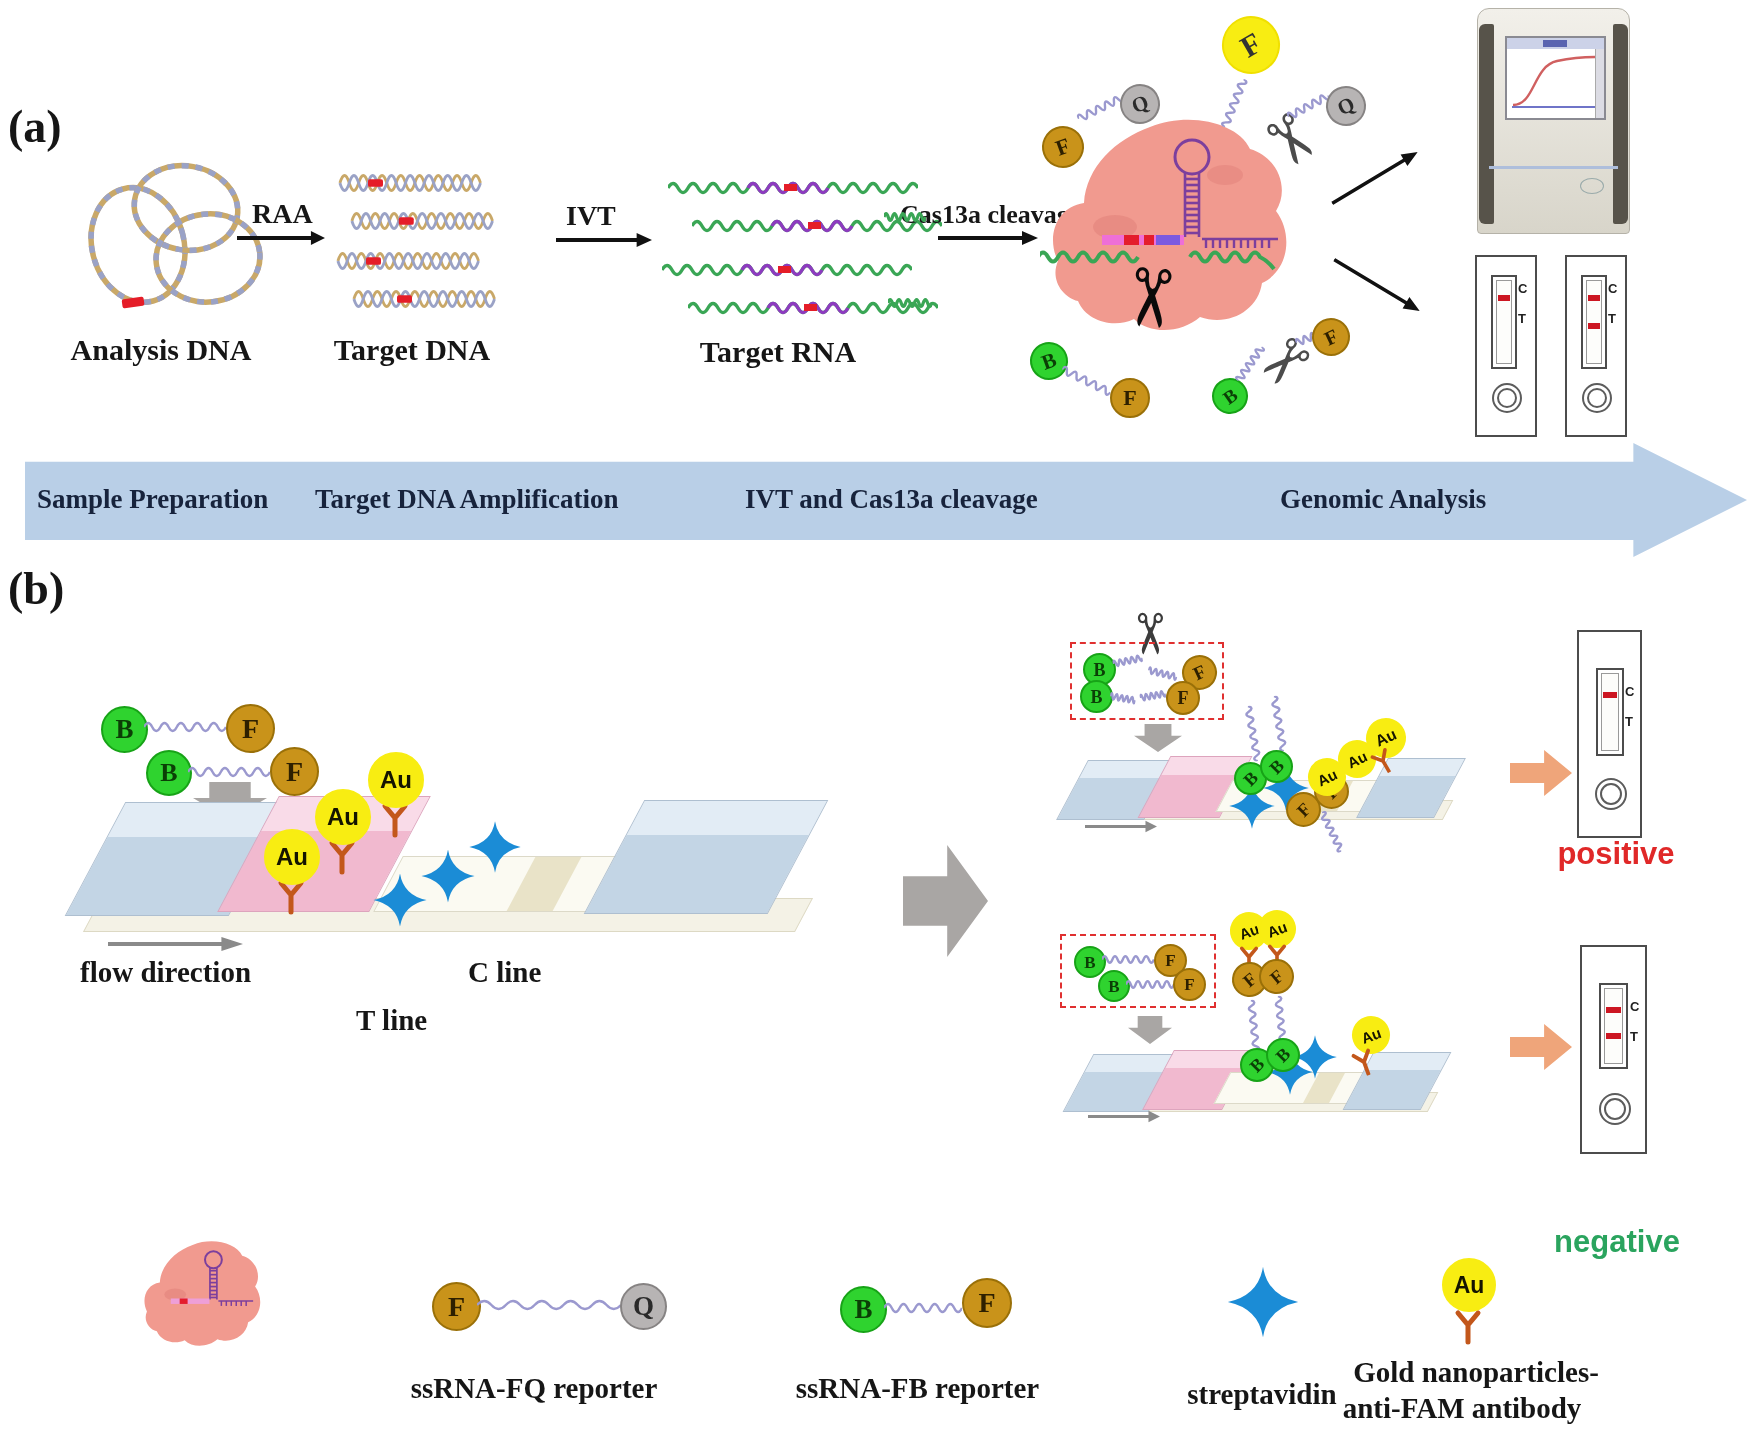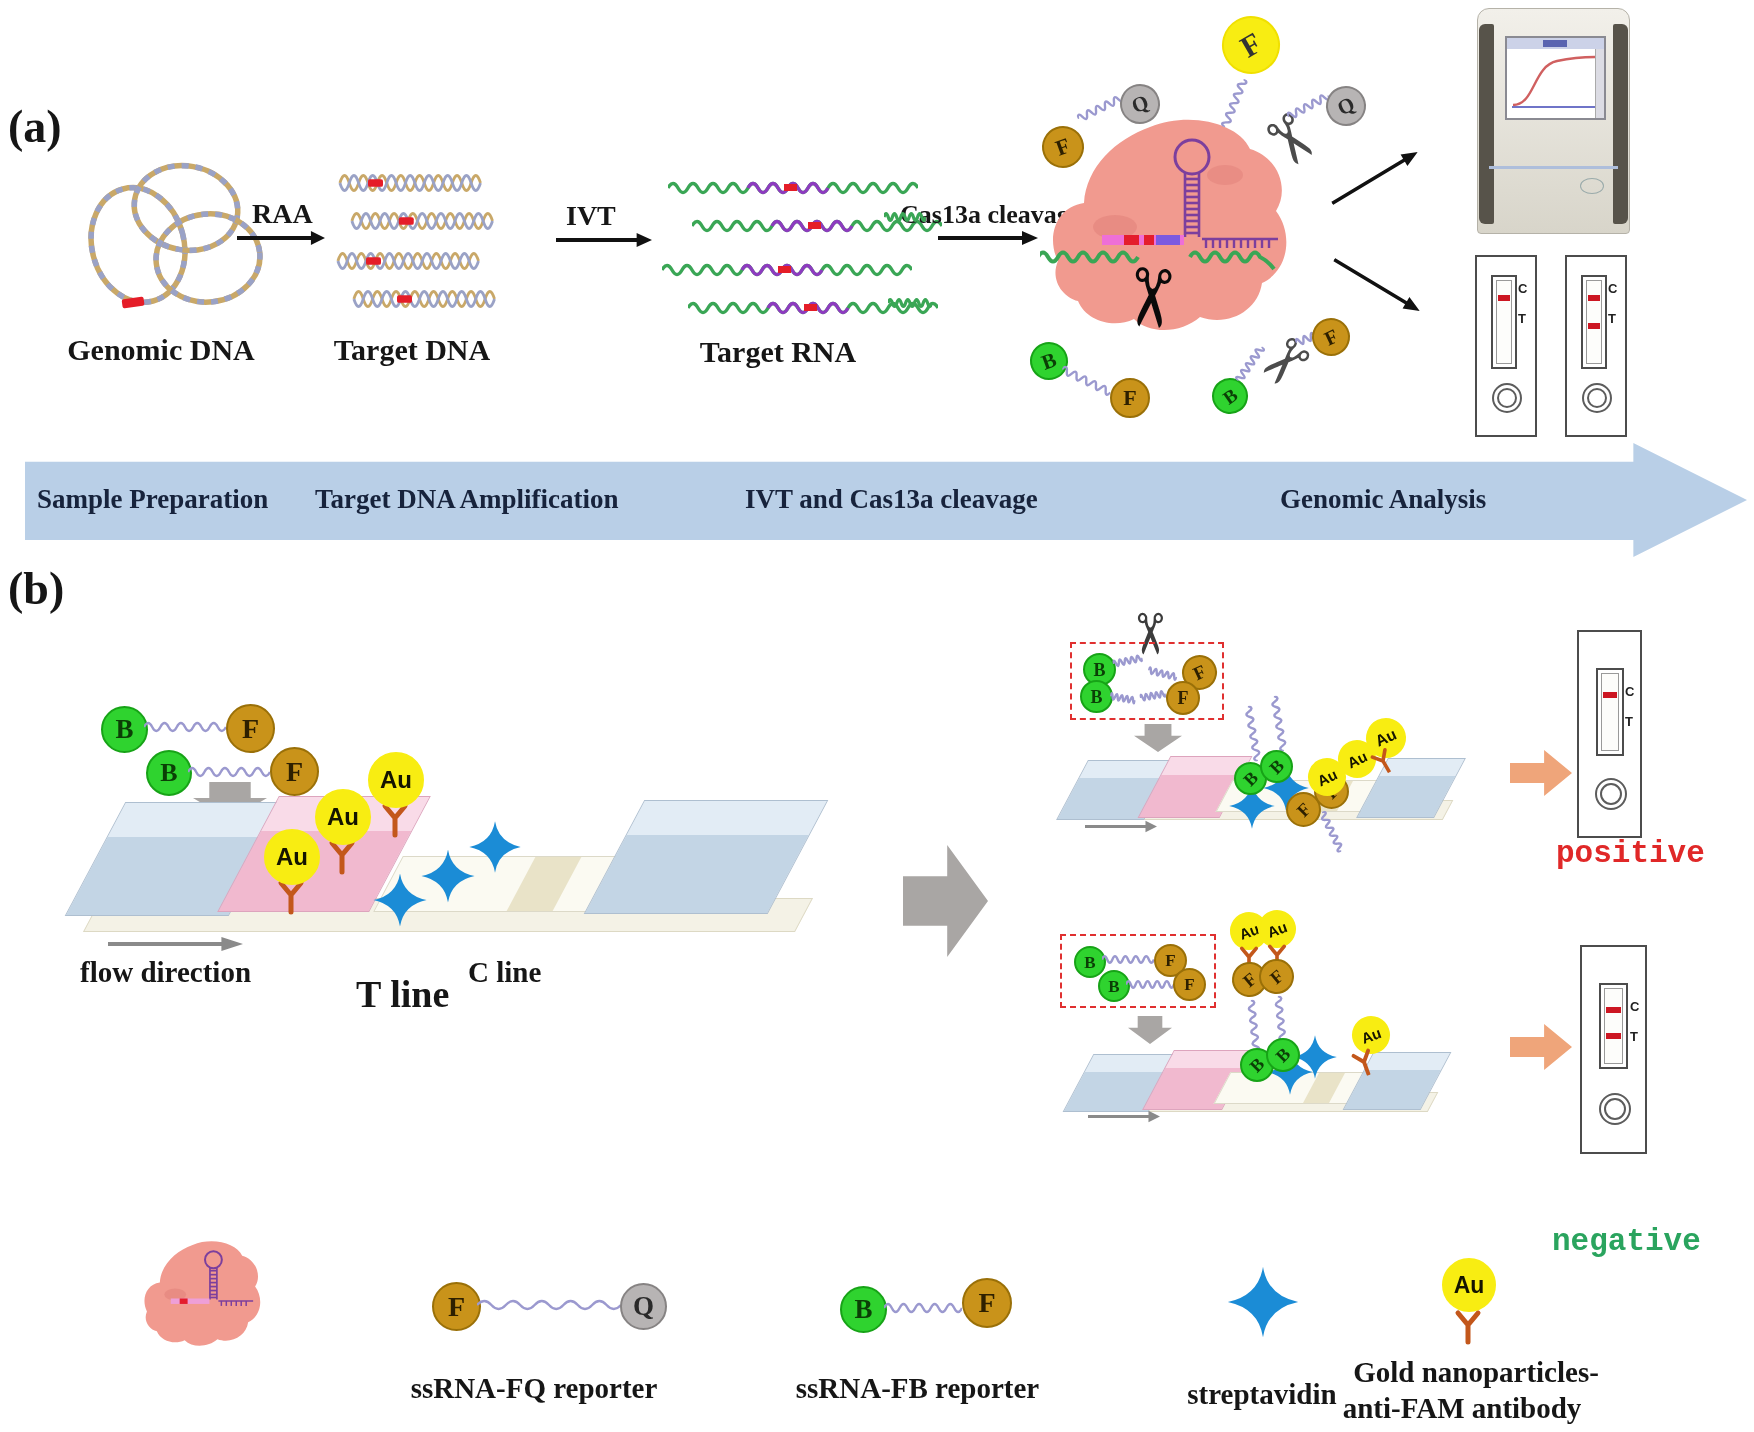--- a/index.html
+++ b/index.html
@@ -1,20 +1,20 @@
 <!DOCTYPE html>
 <html><head>
 <meta charset="utf-8">
 <style>
   html,body{margin:0;padding:0;background:#fff}
   #stage{position:relative;width:1754px;height:1432px;background:#fff;overflow:hidden;
          font-family:"Liberation Serif",serif}
   .abs{position:absolute}
   .serif{font-family:"Liberation Serif",serif;font-weight:700;color:#161616;white-space:nowrap}
-  .sans{font-family:Liberation Mono, monospace}
+  .sans{font-family:Liberation Sans, sans-serif}
   .center{text-align:center}
   
   .circ{position:absolute;border-radius:50%;display:flex;align-items:center;justify-content:center;
         font-family:"Liberation Serif",serif;font-weight:700;line-height:1}
   .cB{background:#2fd32f;border:2px solid #17a317;color:#0b3f06}
   .cF{background:#c9931a;border:2px solid #9a7008;color:#2e2000}
   .cQ{background:#b7b4b4;border:2px solid #868383;color:#2a2a2a}
   .cAu{background:#f8ed12;border:2px solid #f8ed12;color:#141400;font-family:"Liberation Sans",sans-serif;font-weight:700}
   .cFy{background:#f8ed12;border:2px solid #f0e000;color:#333}
   
@@ -62,21 +62,21 @@
     <g fill="none" stroke-width="5.5">
       <ellipse cx="60" cy="95" rx="46" ry="58" stroke="#c9a868" transform="rotate(-15 60 95)"></ellipse>
       <ellipse cx="60" cy="95" rx="46" ry="58" stroke="#9aa2c6" stroke-dasharray="7 7" transform="rotate(-15 60 95)"></ellipse>
       <ellipse cx="108" cy="58" rx="52" ry="42" stroke="#c9a868" transform="rotate(10 108 58)"></ellipse>
       <ellipse cx="108" cy="58" rx="52" ry="42" stroke="#9aa2c6" stroke-dasharray="7 7" transform="rotate(10 108 58)"></ellipse>
       <ellipse cx="130" cy="108" rx="52" ry="44" stroke="#c9a868" transform="rotate(-6 130 108)"></ellipse>
       <ellipse cx="130" cy="108" rx="52" ry="44" stroke="#9aa2c6" stroke-dasharray="7 7" transform="rotate(-6 130 108)"></ellipse>
     </g>
     <rect x="44" y="148" width="22" height="9" rx="2" fill="#e51d28" transform="rotate(-8 55 152)"></rect>
   </svg>
-  <div class="abs serif center" style="left:55px;top:333px;width:212px;font-size:30px">Genomic DNA</div>
+  <div class="abs serif center" style="left:55px;top:333px;width:212px;font-size:30px">Analysis DNA</div>
 
   <div class="abs serif" style="left:252px;top:198px;font-size:28px">RAA</div>
   <div class="abs line-arrow" style="left:237px;top:230px;width:88px;height:16px"></div>
 
   <svg class="abs" style="left:338px;top:170px" width="150" height="26" viewBox="0 0 160 26">
     <path d="M2 13 Q7 -3 12 13 T22 13 T32 13 T42 13 T52 13 T62 13 T72 13 T82 13 T92 13 T102 13 T112 13 T122 13 T132 13 T142 13 T152 13" fill="none" stroke="#c9a868" stroke-width="3"></path>
     <path d="M2 13 Q7 29 12 13 T22 13 T32 13 T42 13 T52 13 T62 13 T72 13 T82 13 T92 13 T102 13 T112 13 T122 13 T132 13 T142 13 T152 13" fill="none" stroke="#9aa2c6" stroke-width="3"></path>
     <rect x="32" y="9" width="16" height="8" rx="2" fill="#e51d28"></rect>
   </svg>
   <svg class="abs" style="left:350px;top:208px" width="150" height="26" viewBox="0 0 160 26">
@@ -306,21 +306,21 @@
     </svg>
   <svg class="abs star" style="left:420px;top:848px" width="56" height="56" viewBox="0 0 40 40">
       <path d="M20 1 Q22.5 16.5 39 20 Q22.5 23.5 20 39 Q17.5 23.5 1 20 Q17.5 16.5 20 1 Z"></path>
     </svg>
   <svg class="abs star" style="left:468px;top:820px" width="54" height="54" viewBox="0 0 40 40">
       <path d="M20 1 Q22.5 16.5 39 20 Q22.5 23.5 20 39 Q17.5 23.5 1 20 Q17.5 16.5 20 1 Z"></path>
     </svg>
 
   <div class="abs line-arrow gray" style="left:108px;top:936px;width:135px;height:16px"></div>
   <div class="abs serif" style="left:80px;top:956px;font-size:29px">flow direction</div>
-  <div class="abs serif" style="left:356px;top:972px;font-size:38px">T line</div>
+  <div class="abs serif" style="left:356px;top:1004px;font-size:29px">T line</div>
   <div class="abs serif" style="left:468px;top:956px;font-size:29px">C line</div>
 
   <div class="abs right-arrow" style="left:903px;top:845px;width:85px;height:112px"></div>
 
   <div class="abs scissors" style="left:1126px;top:606px;font-size:56px;transform:rotate(90deg);color:#3c3c3c">✂</div>
   <div class="dashed-box" style="left:1070px;top:642px;width:150px;height:74px"></div>
   <div class="circ cB" style="left:1083px;top:653px;width:29px;height:29px;font-size:18px">B</div>
   <svg class="abs wavy" style="left:1113px;top:658px;transform:rotate(-12deg);transform-origin:left center" width="30" height="12" viewBox="0 0 100 14" preserveAspectRatio="none">
       <path d="M0 7 Q5 0 10 7 T20 7 T30 7 T40 7 T50 7 T60 7 T70 7 T80 7 T90 7 T100 7" vector-effect="non-scaling-stroke"></path>
     </svg>

